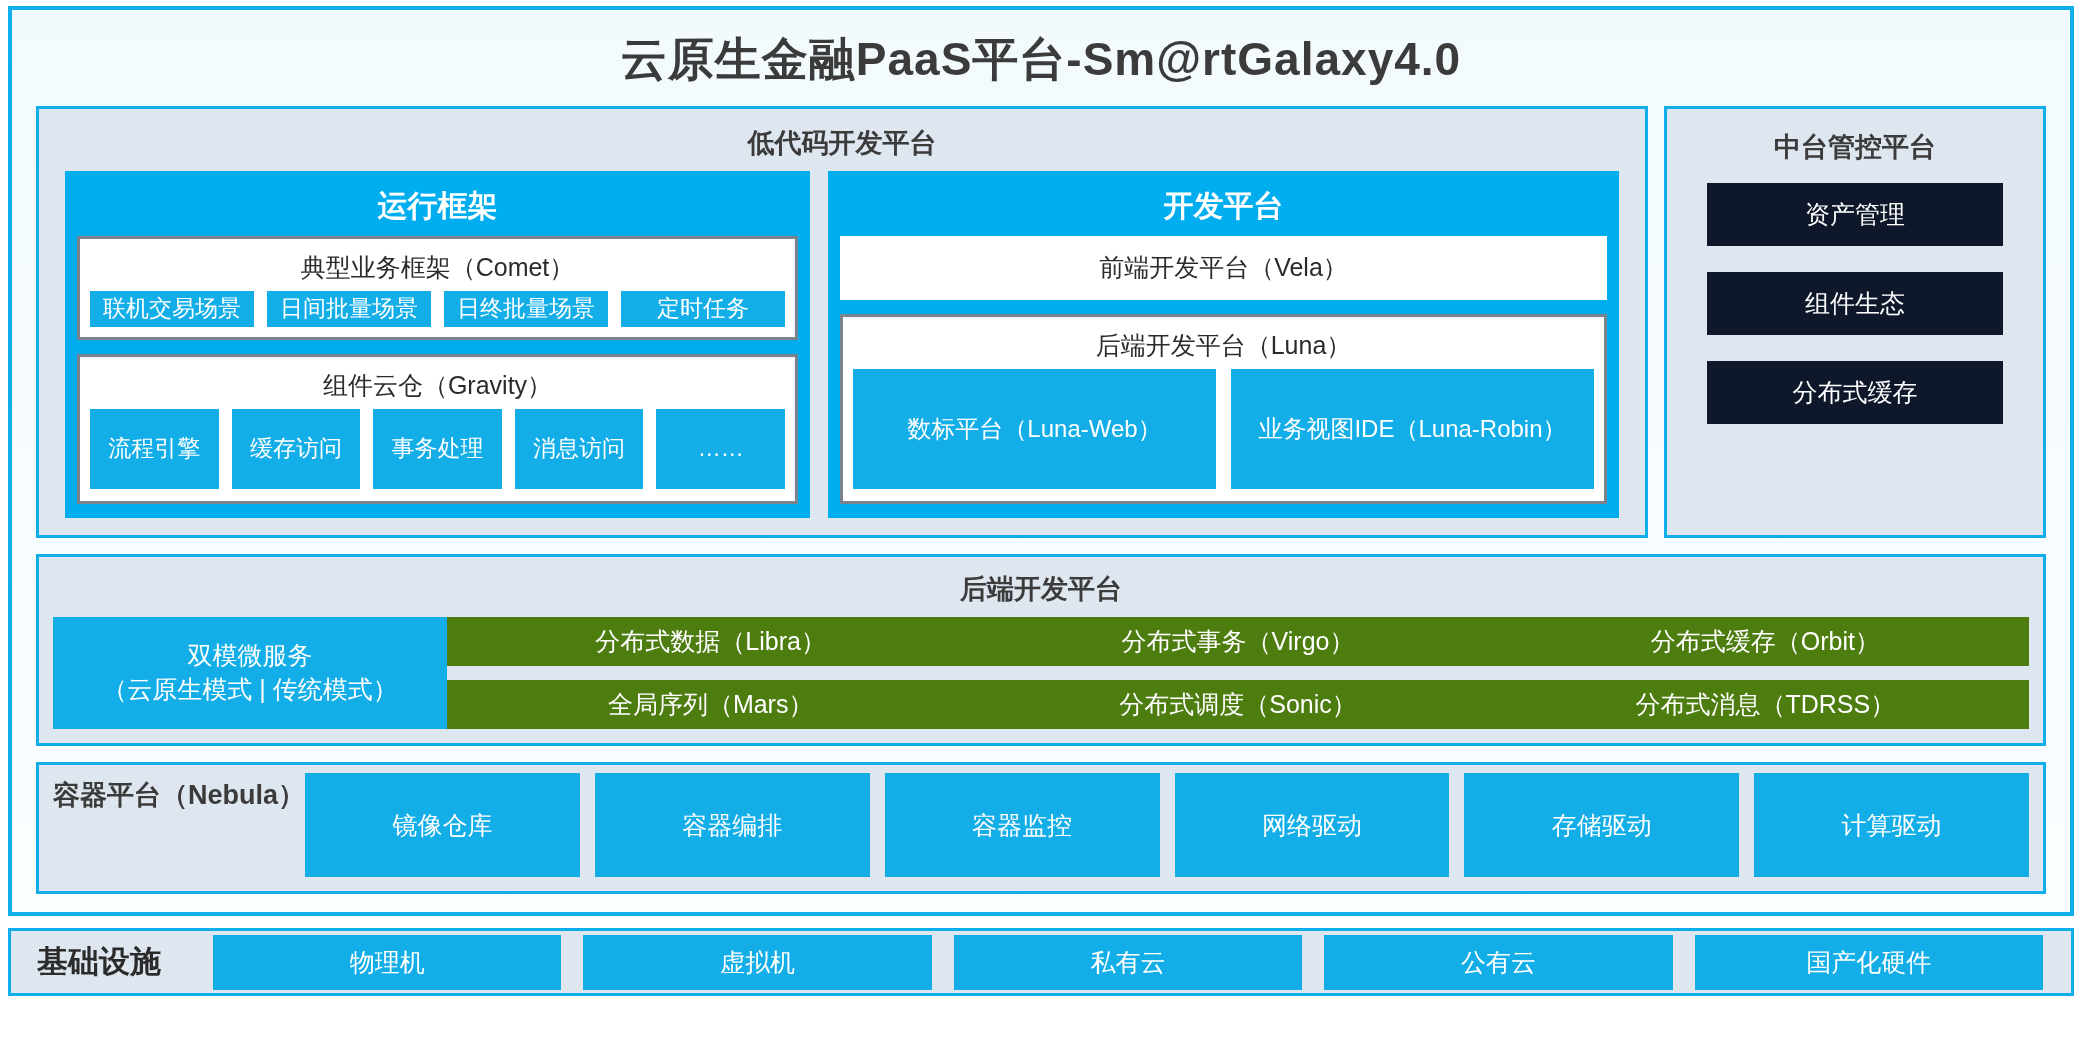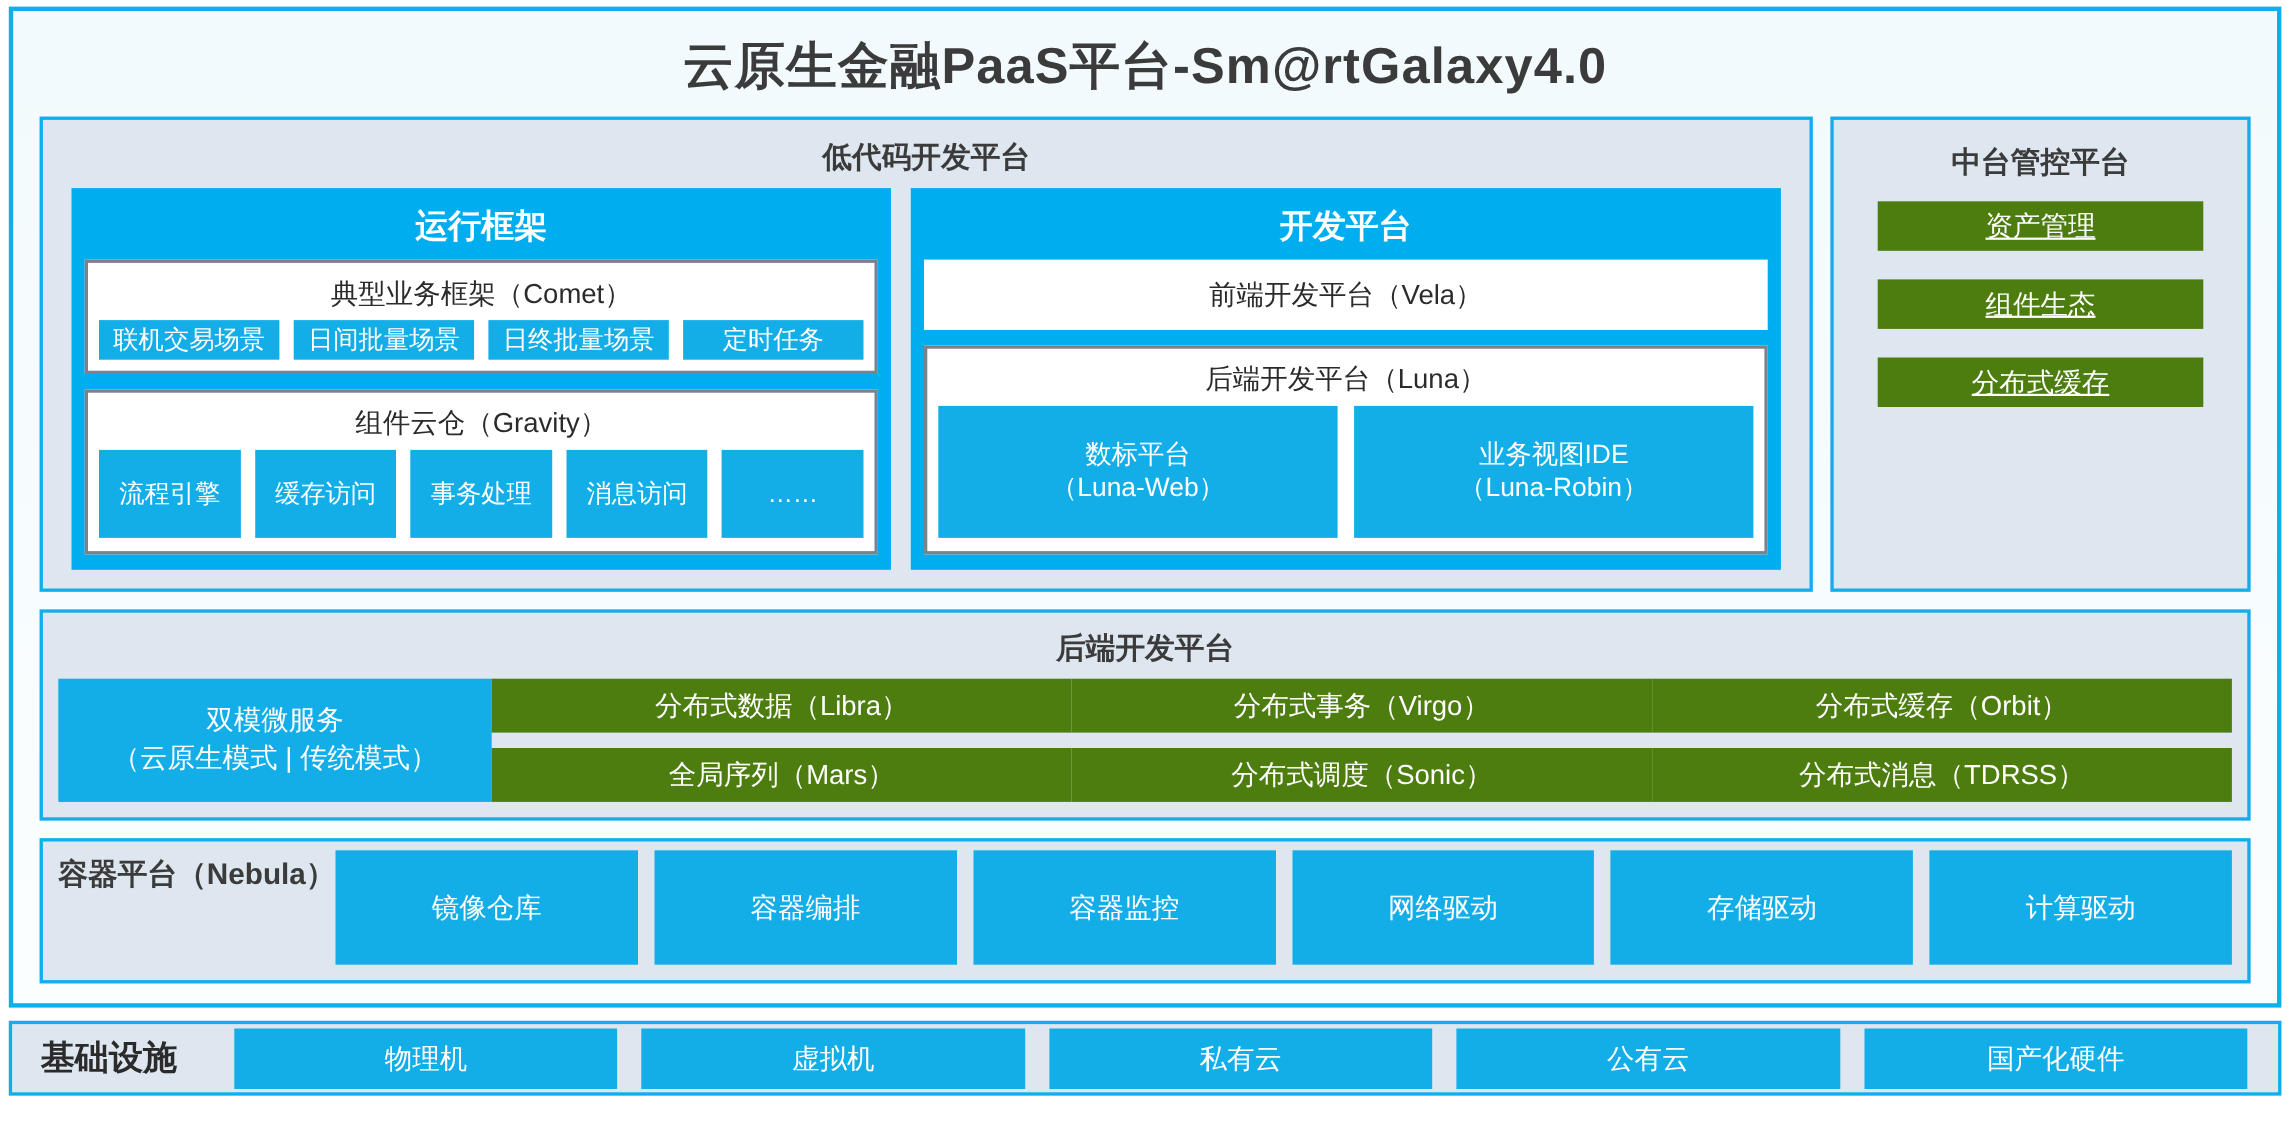--- a/index.html
+++ b/index.html
@@ -156,49 +156,48 @@
   .vela-box {
     height: 64px;
     margin-bottom: 14px;
     font-size: 25px;
     color: #2B2B2B;
     white-space: nowrap;
   }
   .luna-box { flex: 1 1 auto; }
   .luna-tiles { gap: 15px; }
   .luna-tile {
-    flex-direction: column;
+    flex-direction: row;
     font-size: 24px;
     line-height: 1.25;
   }
 
   
   .midplat-panel {
     flex: 0 0 382px;
     display: flex;
     flex-direction: column;
     padding: 12px 40px;
   }
   .midplat-panel .panel-title { padding-top: 12px; }
   .midplat-list {
     display: flex;
     flex-direction: column;
     gap: 26px;
     padding: 8px 0 18px 0;
   }
   .midplat-item {
-    background: #4d7c0f;
-    color: #ffffff;
-    font-size: 25px;
-    height: 45px;
-    display: flex;
-    align-items: center;
-    justify-content: center;
-    white-space: nowrap;
-    text-decoration: underline;
+    background: #0f172a;
+    color: #ffffff;
+    font-size: 25px;
+    height: 63px;
+    display: flex;
+    align-items: center;
+    justify-content: center;
+    white-space: nowrap;
   }
 
   
   .dist-panel {
     margin-top: 16px;
     height: 200px;
     display: flex;
     flex-direction: column;
     padding: 10px 14px 14px 14px;
   }

